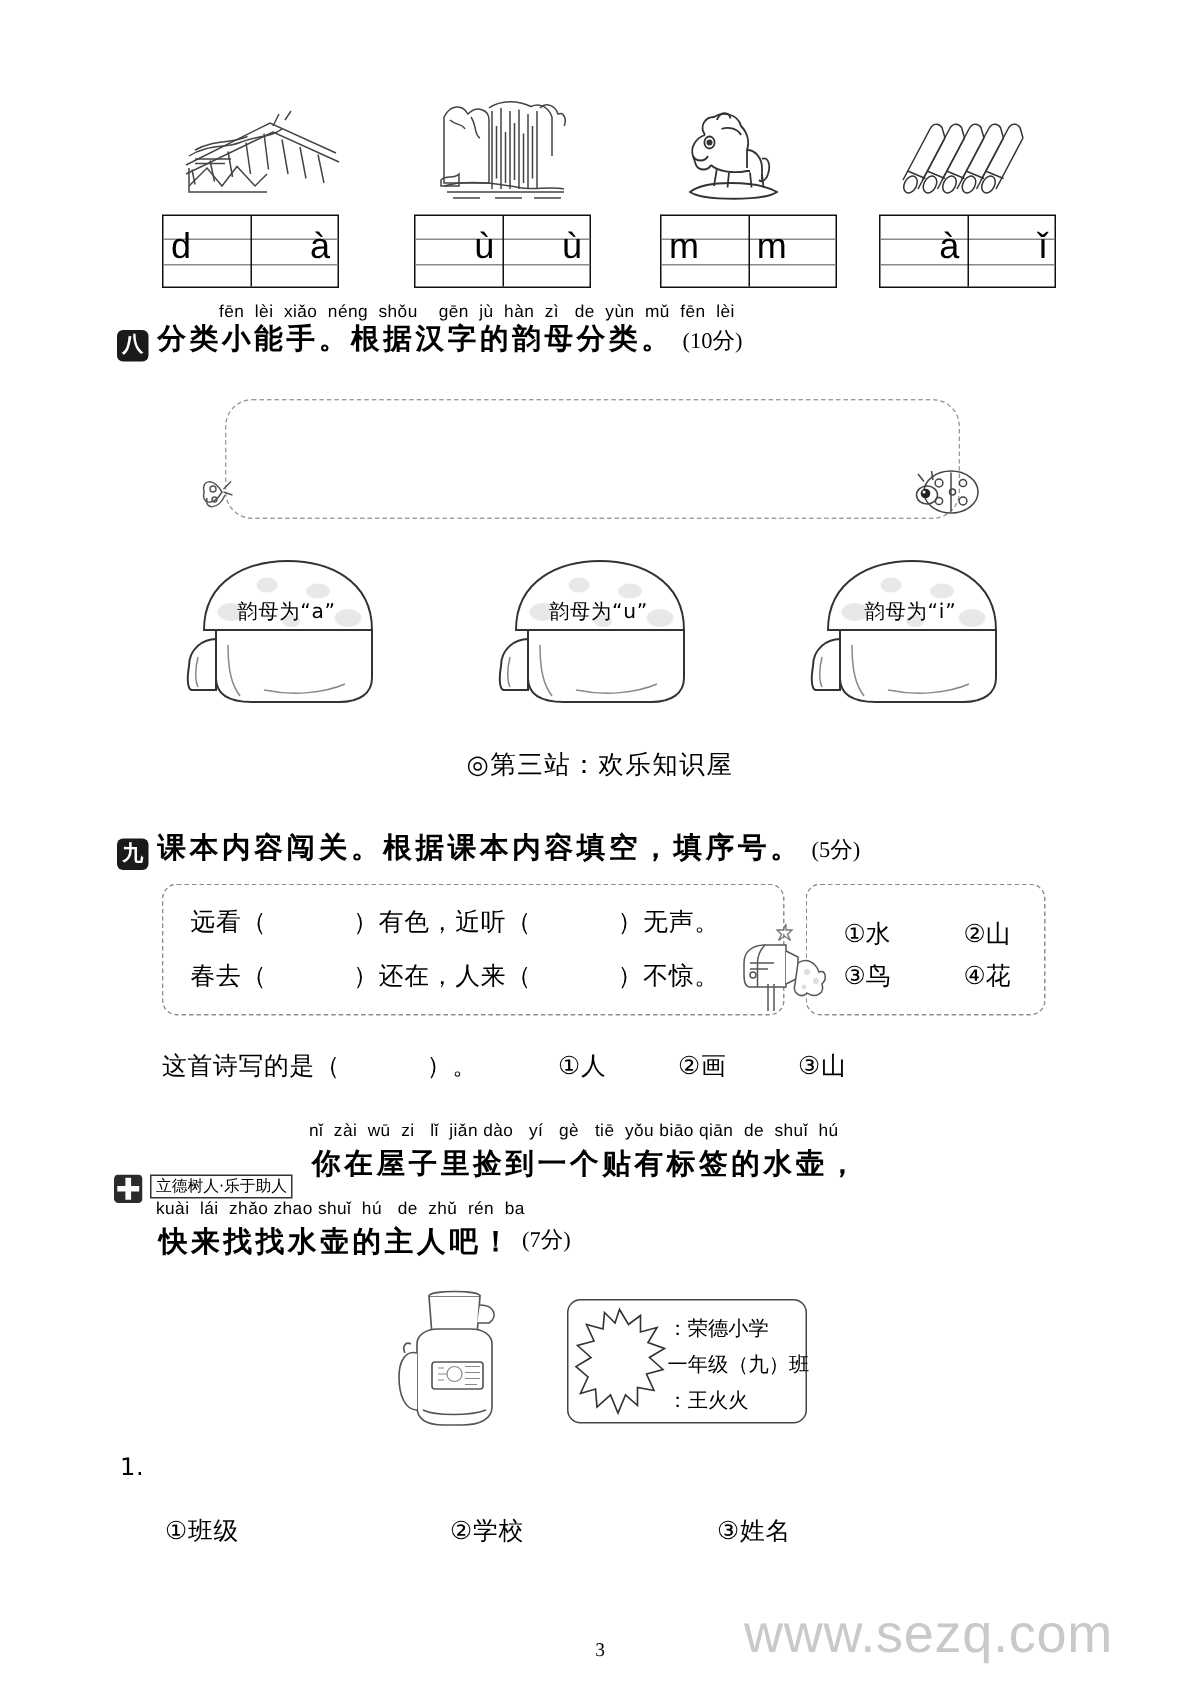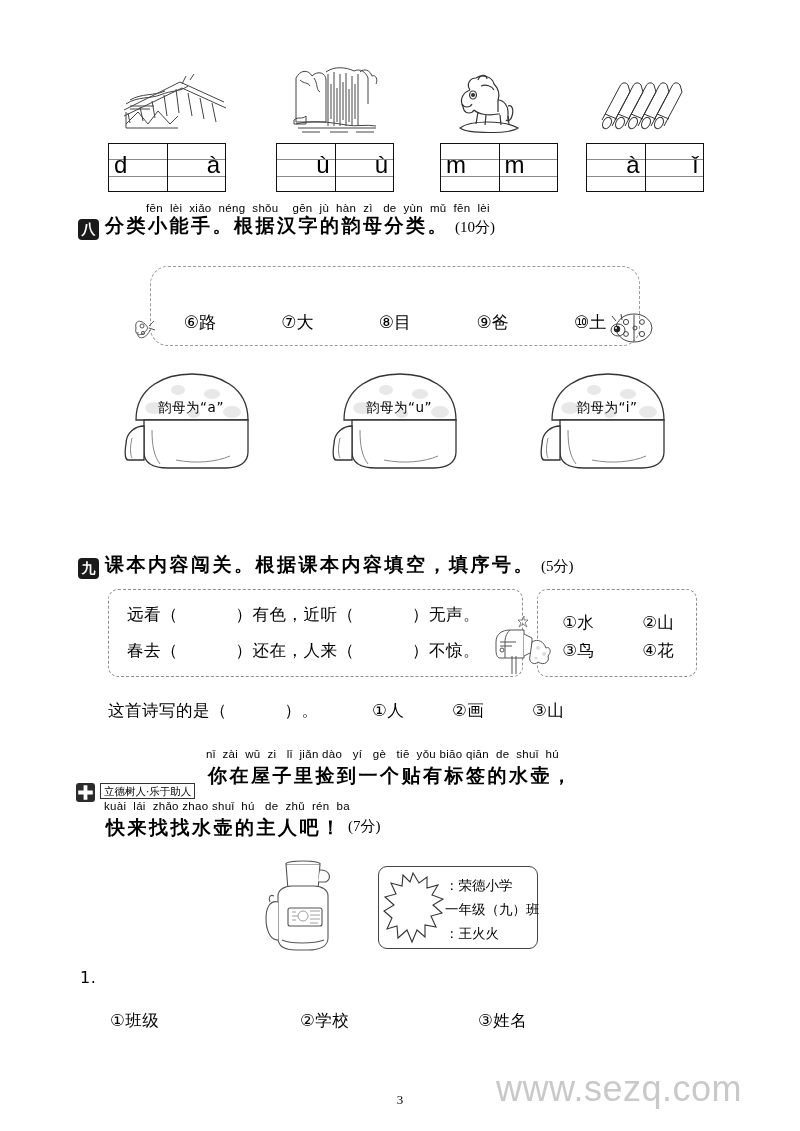--- a/index.html
+++ b/index.html
@@ -268,27 +268,20 @@
     </div>
   </div>
 
   <div class="py" style="position:absolute; left:106px; top:202px;margin-left:40px;">fēn  lèi  xiǎo  néng  shǒu    gēn  jù  hàn  zì   de  yùn  mǔ  fēn  lèi</div>
 
   <div class="sec-head" style="top:213px;">
     <span class="sec-badge">八</span><span class="sec-title">分类小能手。根据汉字的韵母分类。</span><span class="sec-title sec-score">(10分)</span>
   </div>
 
   <div class="wordbank">
-    <div class="wb-row r2">
-      <div class="wb-item">⑥路</div>
-      <div class="wb-item">⑦大</div>
-      <div class="wb-item">⑧目</div>
-      <div class="wb-item">⑨爸</div>
-      <div class="wb-item">⑩土</div>
-    </div>
   </div>
 
   <div class="pic" style="left:130px; top:312px; width:38px; height:32px;">
     <svg viewBox="0 0 38 32" width="38" height="32">
       <g fill="none" stroke="#555" stroke-width="1">
         <path d="M18 16 C12 6 4 8 6 16 C4 24 12 26 18 16 Z"></path>
         <path d="M20 18 C16 28 6 28 8 20"></path>
         <path d="M19 14 L24 9 M19 16 L25 18"></path>
         <circle cx="12" cy="14" r="2"></circle>
           <circle cx="13" cy="21" r="1.6"></circle>
@@ -376,20 +369,21 @@
       </g>
       <g fill="none" stroke="#888" stroke-width="1">
         <path d="M46 62 C46 78 48 88 54 96"></path>
         <path d="M70 92 C90 96 110 94 124 88"></path>
         <path d="M26 70 C24 78 24 86 26 90"></path>
       </g>
     </svg>
     <div class="mush-label">韵母为“i”</div>
   </div>
 
+  <div class="station">◎第三站：欢乐知识屋</div>
 
 
   <div class="sec-head" style="top:552px;">
     <span class="sec-badge">九</span><span class="sec-title">课本内容闯关。根据课本内容填空，填序号。</span><span class="sec-title sec-score">(5分)</span>
   </div>
 
   <div class="poembox poem-left">
     <div class="poem-line l1">远看（          ）有色，近听（          ）无声。</div>
     <div class="poem-line l2">春去（          ）还在，人来（          ）不惊。</div>
   </div>

